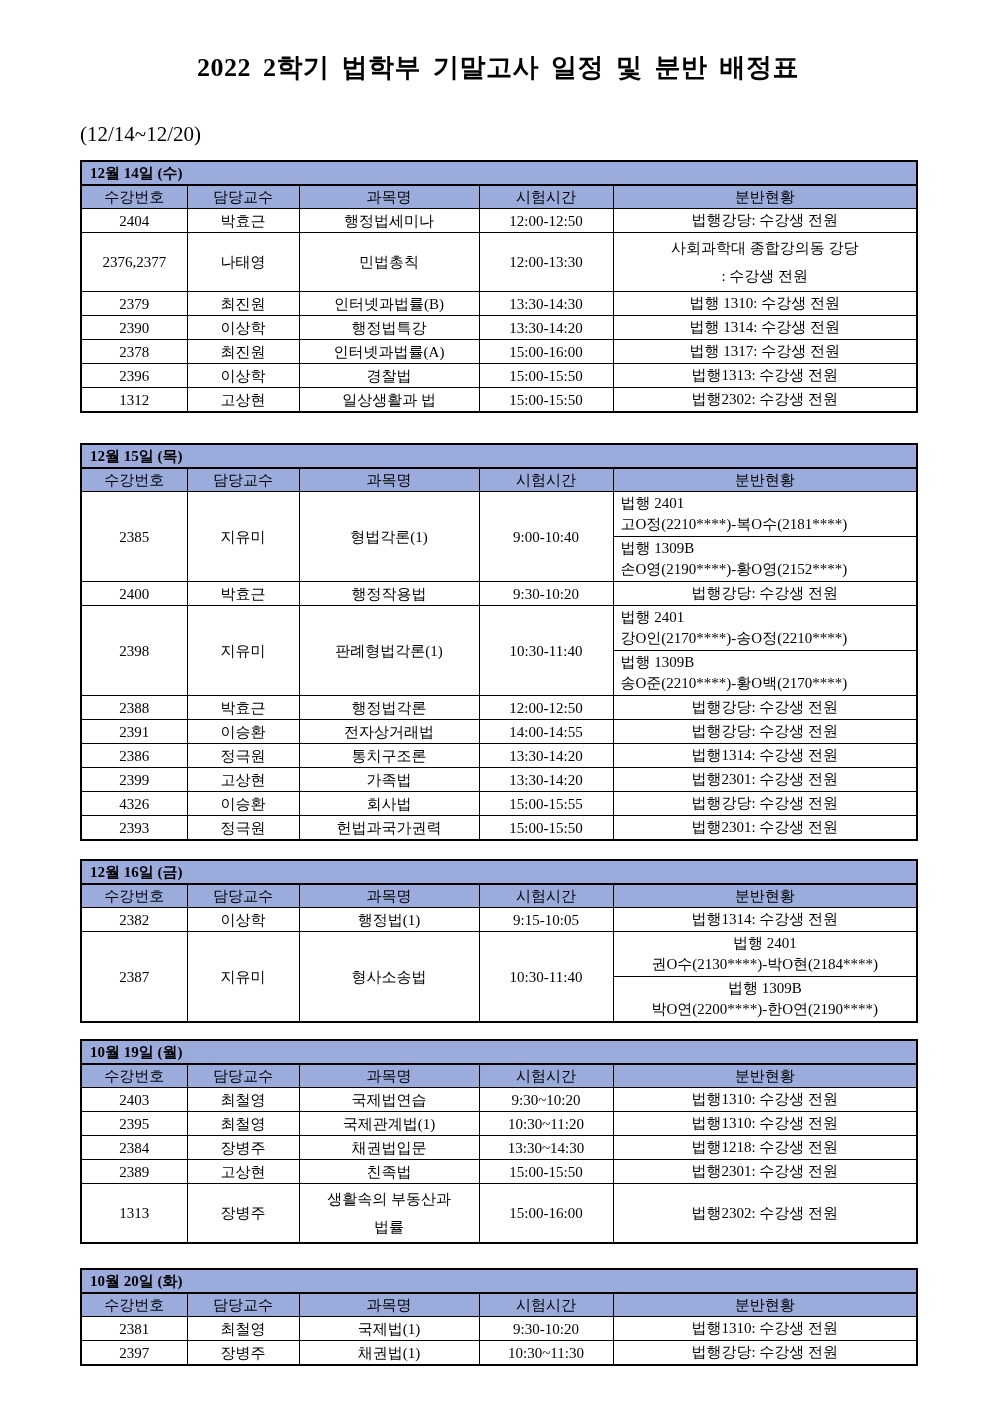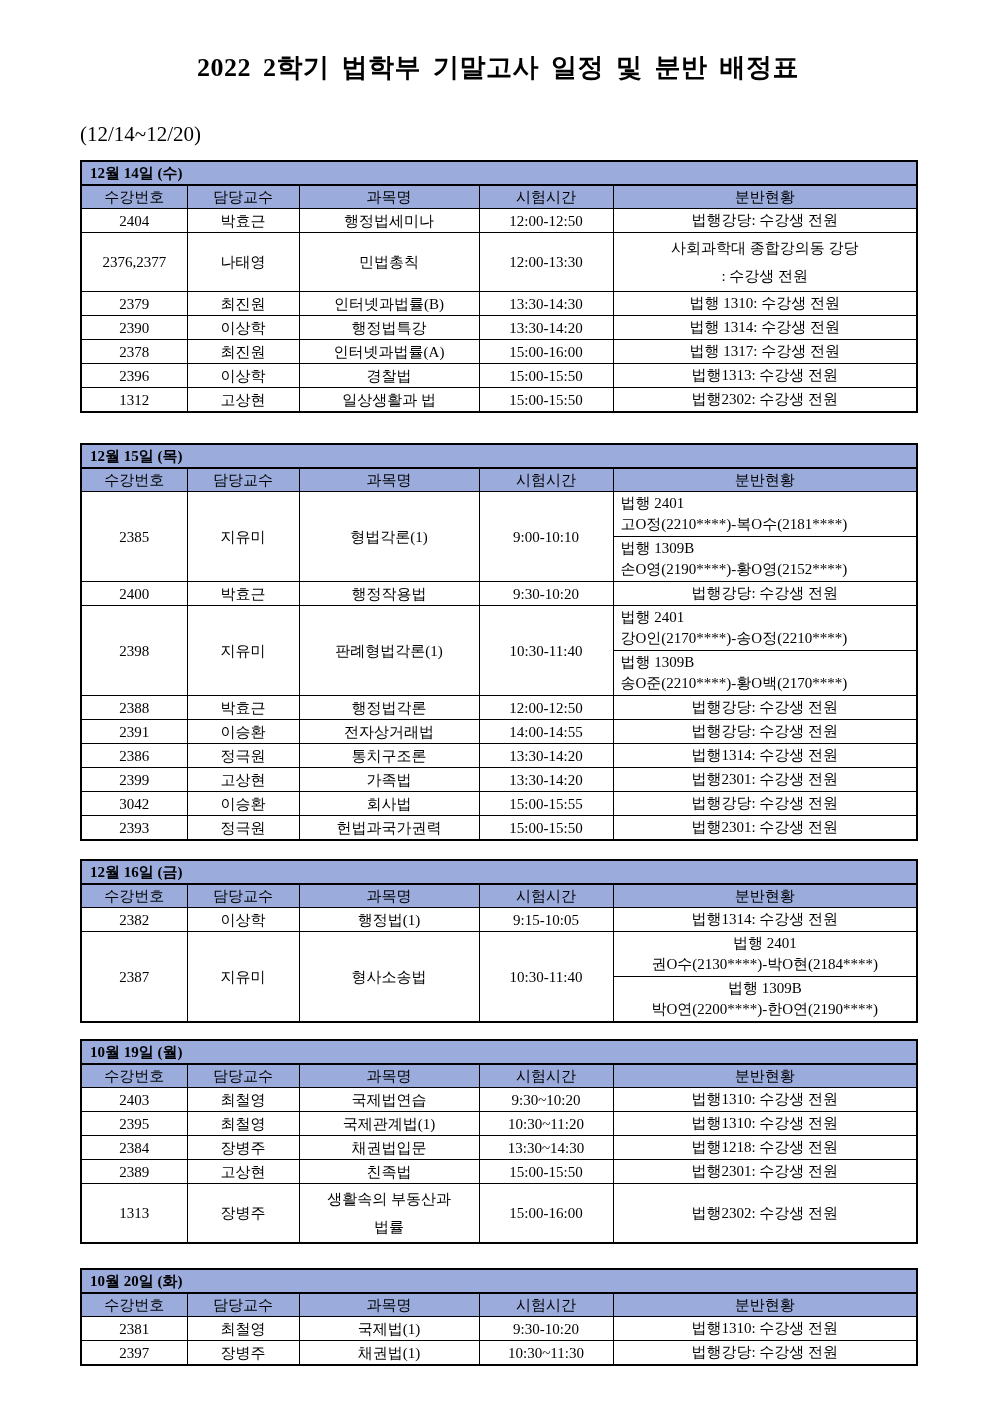--- a/index.html
+++ b/index.html
@@ -205,21 +205,21 @@
             <td>과목명</td>
             <td>시험시간</td>
             <td>분반현황</td>
           </tr>
           <tr>
             <td>2385</td>
             <td>지유미</td>
             <td class="subject-cell">
               <div>형법각론(1)</div>
             </td>
-            <td>9:00-10:10</td>
+            <td>9:00-10:40</td>
             <td class="status-cell">
               <div class="subcell left">
                 <div>법행 2401</div>
                 <div>고O정(2210****)-복O수(2181****)</div>
               </div>
               <div class="subcell left">
                 <div>법행 1309B</div>
                 <div>손O영(2190****)-황O영(2152****)</div>
               </div>
             </td>
@@ -301,21 +301,21 @@
               <div>가족법</div>
             </td>
             <td>13:30-14:20</td>
             <td class="status-cell">
               <div class="subcell">
                 <div>법행2301: 수강생 전원</div>
               </div>
             </td>
           </tr>
           <tr>
-            <td>3042</td>
+            <td>4326</td>
             <td>이승환</td>
             <td class="subject-cell">
               <div>회사법</div>
             </td>
             <td>15:00-15:55</td>
             <td class="status-cell">
               <div class="subcell">
                 <div>법행강당: 수강생 전원</div>
               </div>
             </td>

